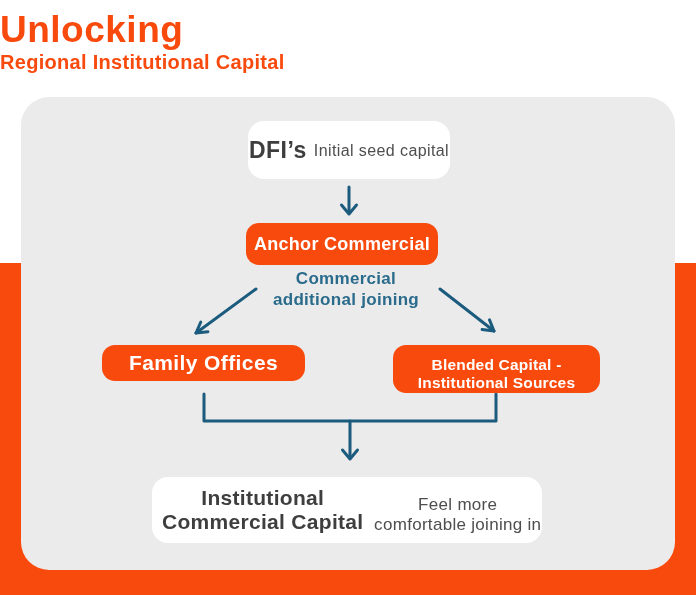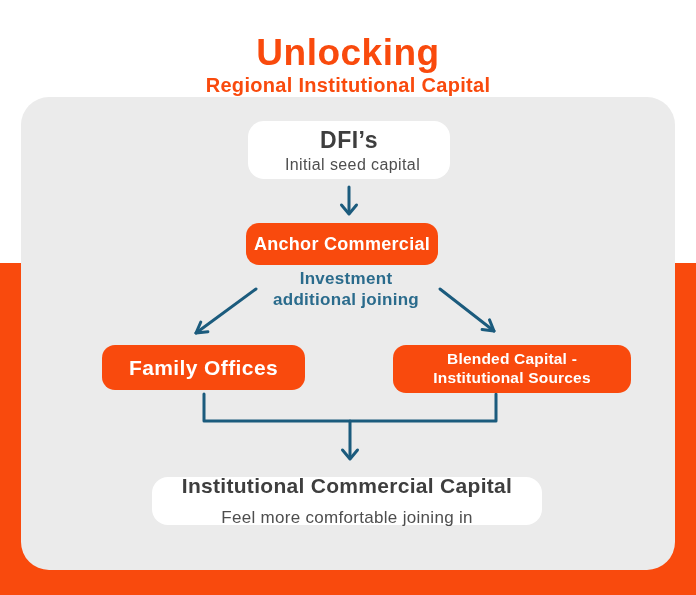--- a/index.html
+++ b/index.html
@@ -25,32 +25,32 @@
     background:var(--orange);
   }
   .panel{
     position:absolute;left:21px;top:97px;width:654px;height:473px;
     background:var(--panel);
     border-radius:28px;
   }
 
   .title-wrap{
     position:absolute;left:0;top:10px;width:696px;
-    text-align:center;color:var(--orange);margin-top:23px;
+    text-align:left;color:var(--orange);
   }
   .title-line1{
     font-size:37px;font-weight:700;letter-spacing:0.5px;line-height:1.1;
   }
   .title-line2{
     font-size:20px;font-weight:700;letter-spacing:0.3px;line-height:1.15;
   }
 
   .node{
     position:absolute;
-    display:flex;flex-direction:column;align-items:center;justify-content:center;
+    display:flex;align-items:center;justify-content:center;
     text-align:center;box-sizing:border-box;
   }
   .node.white{
     background:var(--white);border-radius:16px;
   }
   .node.orange{
     background:var(--orange);border-radius:13px;color:var(--white);
   }
 
   .dfi{left:248px;top:121px;width:202px;height:58px;}
@@ -59,27 +59,27 @@
 
   .anchor{left:246px;top:223px;width:192px;height:42px;}
   .anchor .node-label{font-size:18px;font-weight:700;letter-spacing:0.3px;}
 
   .mobilizing{
     position:absolute;left:246px;top:268px;width:200px;
     text-align:center;color:var(--mobilizing);
     font-size:17px;font-weight:700;line-height:1.25;letter-spacing:0.3px;
   }
 
-  .family{left:102px;top:345px;width:203px;height:45px;border-radius:15px;}
+  .family{left:102px;top:345px;width:203px;height:36px;border-radius:15px;}
   .family .node-label{font-size:21px;font-weight:700;letter-spacing:0.4px;}
 
-  .blended{left:393px;top:345px;width:238px;height:48px;border-radius:15px;}
+  .blended{left:393px;top:345px;width:207px;height:48px;border-radius:15px;align-items:flex-end;}
   .blended .node-label{font-size:15.5px;font-weight:700;line-height:1.2;letter-spacing:0.2px;}
 
-  .commercial{left:152px;top:477px;width:390px;height:48px;border-radius:18px;}
+  .commercial{left:152px;top:477px;width:390px;height:66px;border-radius:18px;}
   .commercial .node-title{font-size:21px;font-weight:700;color:var(--text-dark);letter-spacing:0.3px;}
   .commercial .node-sub{font-size:17px;color:var(--text-mid);letter-spacing:0.3px;margin-top:10px;}
 
   svg.connectors{
     position:absolute;left:0;top:0;width:696px;height:595px;
     pointer-events:none;color:var(--teal);
   }
   svg.connectors path{
     stroke:currentColor;stroke-width:3;fill:none;
     stroke-linecap:round;stroke-linejoin:round;
@@ -123,21 +123,21 @@
   <div class="node white dfi">
     <div class="node-title">DFI’s</div>
     <div class="node-sub">Initial seed capital</div>
   </div>
 
   <div class="node orange anchor">
     <div class="node-label">Anchor Commercial</div>
   </div>
 
   <div class="mobilizing">
-    <div>Investment</div>
+    <div>Commercial</div>
     <div>additional joining</div>
   </div>
 
   <div class="node orange family">
     <div class="node-label">Family Offices</div>
   </div>
 
   <div class="node orange blended">
     <div class="node-label">
       <div>Blended Capital -</div>

